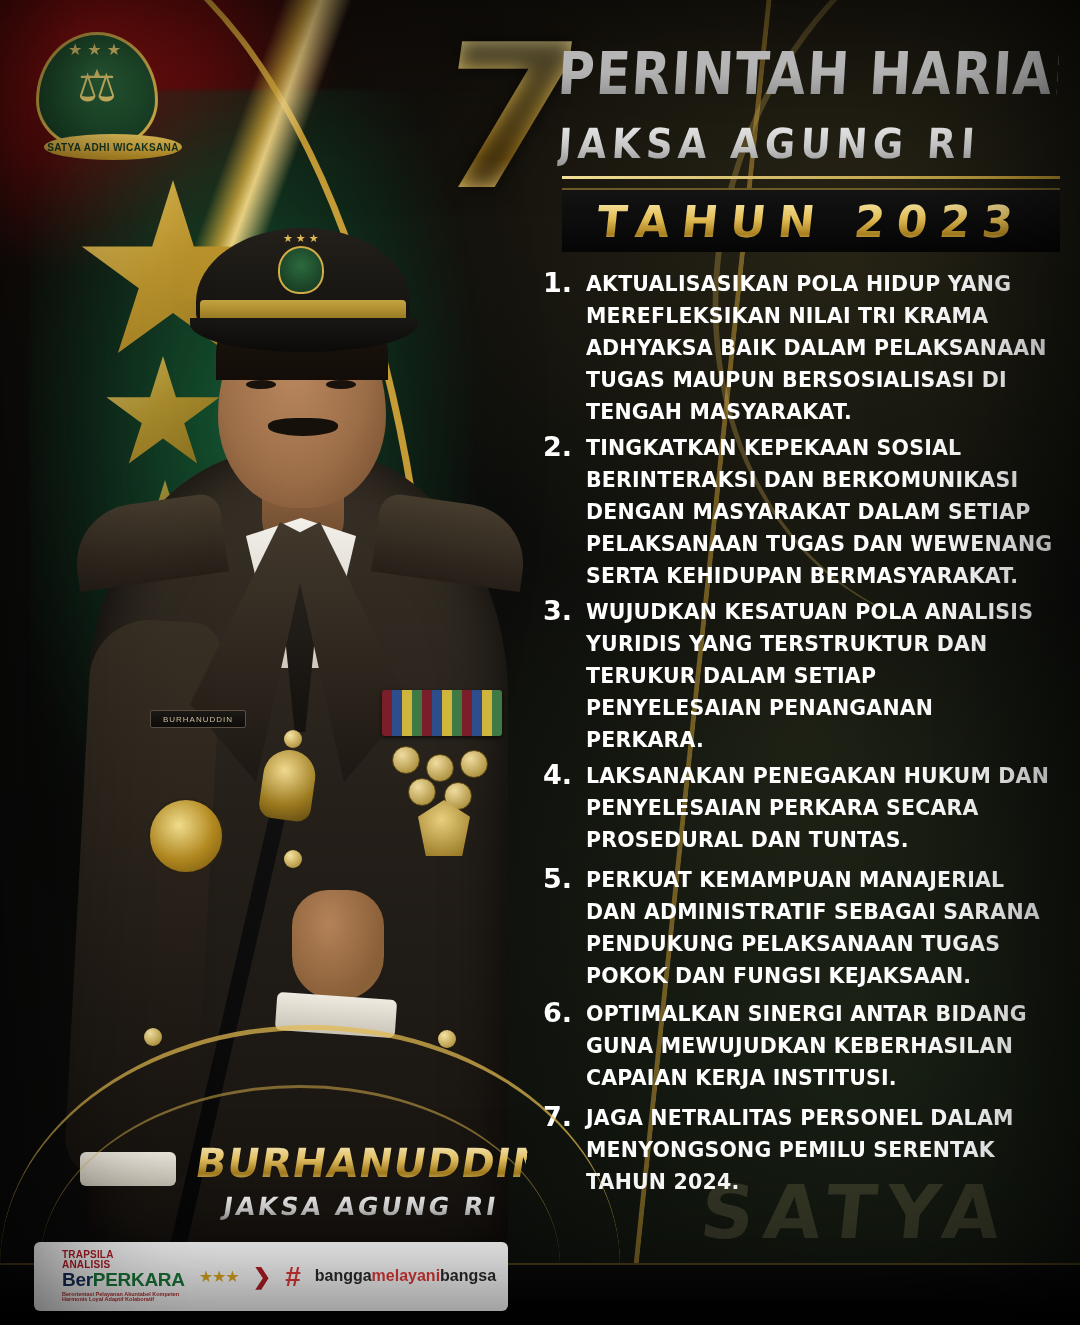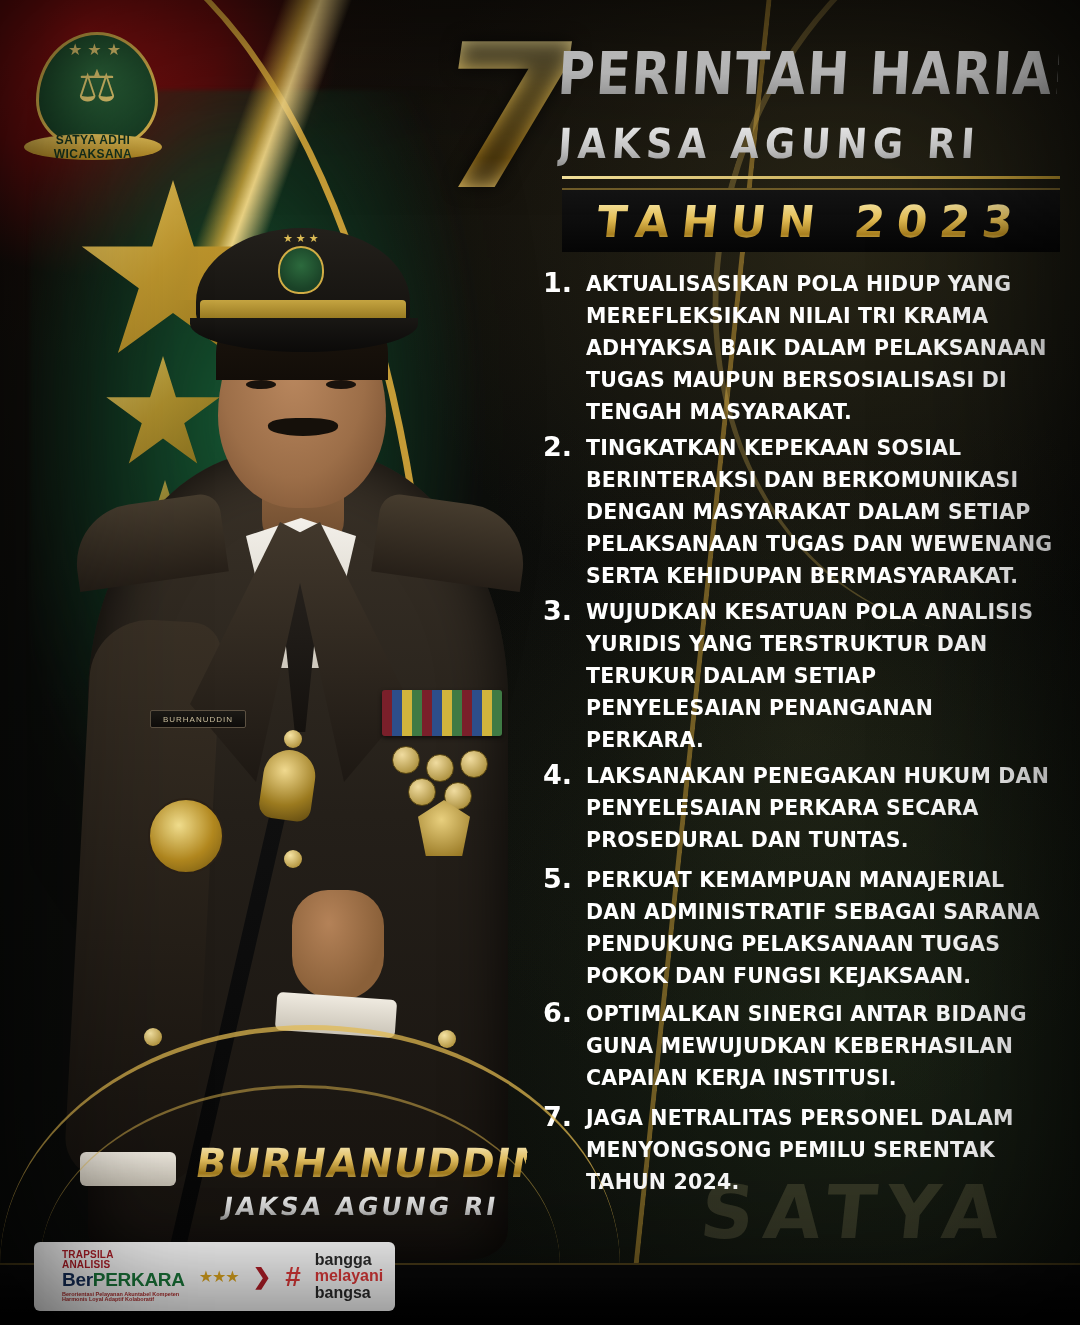--- a/index.html
+++ b/index.html
@@ -107,24 +107,24 @@
   .logo .scale {
     position: absolute; left: 50%; top: 46px; transform: translateX(-50%);
     width: 58px; height: 52px;
     color: #e9cf72; font-size: 44px; line-height: 44px; text-align: center;
   }
   .logo .stars-row {
     position: absolute; left: 50%; top: 22px; transform: translateX(-50%);
     color: #e9cf72; font-size: 16px; letter-spacing: 5px;
   }
   .logo .ribbon {
-    position: absolute; left: 2px; bottom: 8px; width: 138px; height: 26px;
+    position: absolute; left: 22px; bottom: 8px; width: 138px; height: 26px;
     background: linear-gradient(180deg, #e3c15a, #a8801f);
     border-radius: 50%;
-    color: #15331f; font-size: 12px; font-weight: 700; letter-spacing: .4px;
+    color: #15331f; font-size: 10px; font-weight: 700; letter-spacing: .4px;
     display: flex; align-items: center; justify-content: center;
     text-align: center;
   }
 
   
   .headline {
     position: absolute; left: 430px; top: 26px; width: 630px;
   }
   .hl-row { position: relative; height: 170px; }
   .seven {
@@ -389,21 +389,21 @@
   }
   .fl-block { display: flex; flex-direction: column; line-height: 1.02; margin-left: 16px; }
   .fl-trapsila { font-size: 10px; font-weight: 800; color: #b41e28; letter-spacing: .2px; }
   .fl-adhyaksa { font-size: 10px; font-weight: 800; color: #b41e28; letter-spacing: .2px; }
   .fl-berakhlak { font-size: 19px; font-weight: 800; color: #1b7a3c; letter-spacing: -.3px; }
   .fl-berakhlak .dark { color: #17315e; }
   .fl-tagline { font-size: 5.5px; color: #b43030; font-weight: 700; margin-top: 2px; max-width: 120px; }
   .fl-stars { color: #e0a81f; font-size: 16px; letter-spacing: -1px; }
   .fl-arrow { color: #b41e28; font-size: 22px; font-weight: 800; }
   .fl-hash { color: #e23b3b; font-size: 28px; font-weight: 800; line-height: .9; }
-  .fl-bangga { display: flex; flex-direction: column; line-height: 1.04; }
+  .fl-bangga { display: flex; flex-direction: row; line-height: 1.04; }
   .fl-b1 { font-size: 16px; font-weight: 800; color: #2c2c2c; }
   .fl-b2 { font-size: 16px; font-weight: 800; color: #e23b3b; }
   .fl-b3 { font-size: 16px; font-weight: 800; color: #2c2c2c; }
 
   .vignette {
     position:absolute; inset:0; pointer-events:none;
     box-shadow: inset 0 0 180px rgba(0,0,0,.85);
   }
 </style>
 </head>

